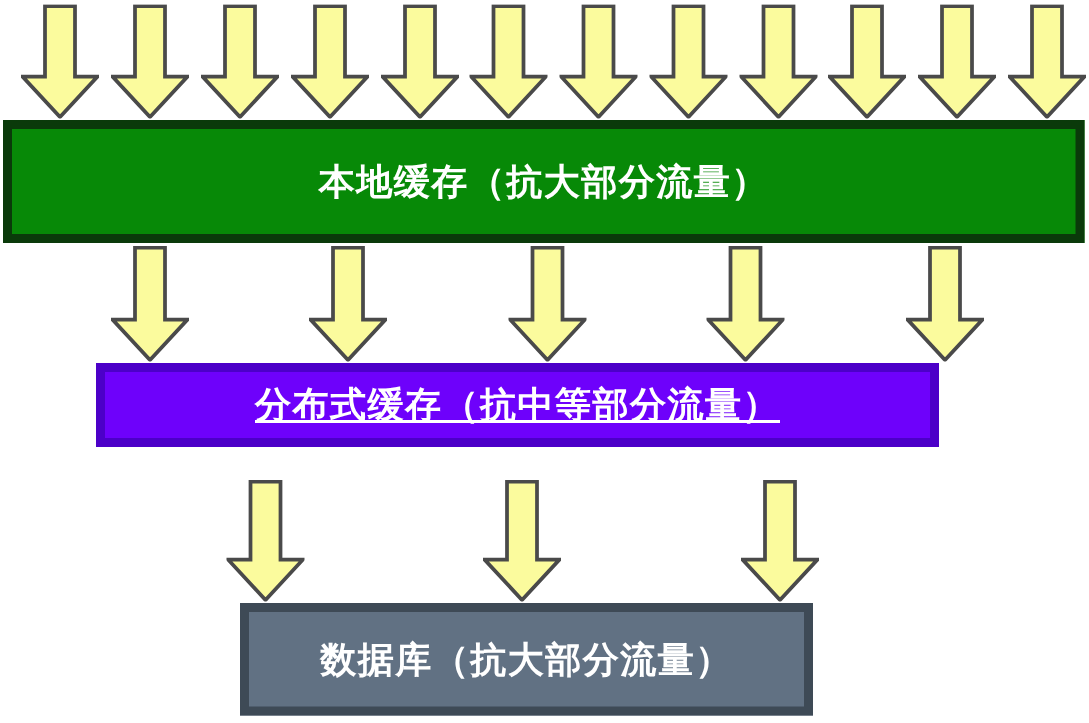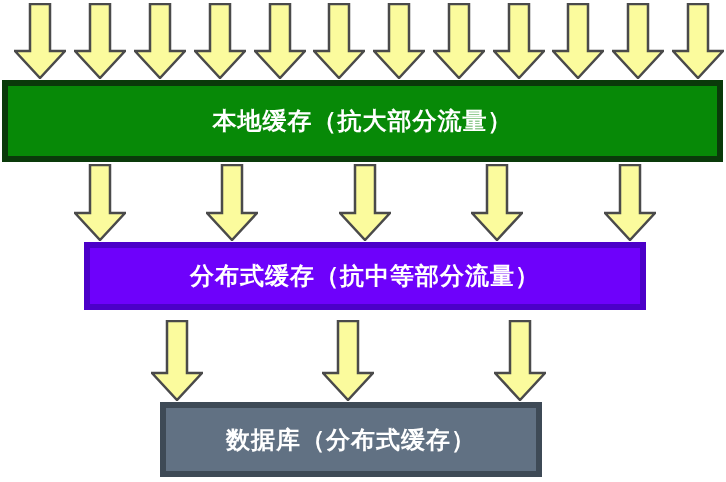--- a/index.html
+++ b/index.html
@@ -99,32 +99,32 @@
       <svg width="52" height="77" viewBox="0 0 52 77" style="left: 339px; top: 164px;">
         <polygon points="16,1 36,1 36,49 51,49 26,76 1,49 16,49" fill="#FBFB9D" stroke="#4A4A4A" stroke-width="2.5" stroke-linejoin="miter"></polygon>
       </svg>
       <svg width="52" height="77" viewBox="0 0 52 77" style="left: 471px; top: 164px;">
         <polygon points="16,1 36,1 36,49 51,49 26,76 1,49 16,49" fill="#FBFB9D" stroke="#4A4A4A" stroke-width="2.5" stroke-linejoin="miter"></polygon>
       </svg>
       <svg width="52" height="77" viewBox="0 0 52 77" style="left: 604px; top: 164px;">
         <polygon points="16,1 36,1 36,49 51,49 26,76 1,49 16,49" fill="#FBFB9D" stroke="#4A4A4A" stroke-width="2.5" stroke-linejoin="miter"></polygon>
       </svg>
     </div>
-  <div class="layer-box" style="left: 84px; top: 242px; width: 562px; height: 68px; background: rgb(110, 1, 251); border-color: rgb(76, 0, 200); color: rgb(255, 255, 255);">
+  <div class="layer-box" style="left: 64px; top: 242px; width: 562px; height: 56px; background: rgb(110, 1, 251); border-color: rgb(76, 0, 200); color: rgb(255, 255, 255); text-decoration: underline;">
     <span class="layer-label">分布式缓存（抗中等部分流量）</span>
   </div>
 
   <div class="arrow-row">
       <svg width="52" height="81" viewBox="0 0 52 81" style="left: 151px; top: 320px;">
         <polygon points="16,1 36,1 36,53 51,53 26,80 1,53 16,53" fill="#FBFB9D" stroke="#4A4A4A" stroke-width="2.5" stroke-linejoin="miter"></polygon>
       </svg>
       <svg width="52" height="81" viewBox="0 0 52 81" style="left: 322px; top: 320px;">
         <polygon points="16,1 36,1 36,53 51,53 26,80 1,53 16,53" fill="#FBFB9D" stroke="#4A4A4A" stroke-width="2.5" stroke-linejoin="miter"></polygon>
       </svg>
       <svg width="52" height="81" viewBox="0 0 52 81" style="left: 494px; top: 320px;">
         <polygon points="16,1 36,1 36,53 51,53 26,80 1,53 16,53" fill="#FBFB9D" stroke="#4A4A4A" stroke-width="2.5" stroke-linejoin="miter"></polygon>
       </svg>
     </div>
   <div class="layer-box" style="left: 160px; top: 402px; width: 382px; height: 75px; background: rgb(97, 113, 131); border-color: rgb(62, 74, 86); color: rgb(255, 255, 255);">
-    <span class="layer-label">数据库（分布式缓存）</span>
+    <span class="layer-label">数据库（抗大部分流量）</span>
   </div>
 
 </div>
 
 </body></html>

